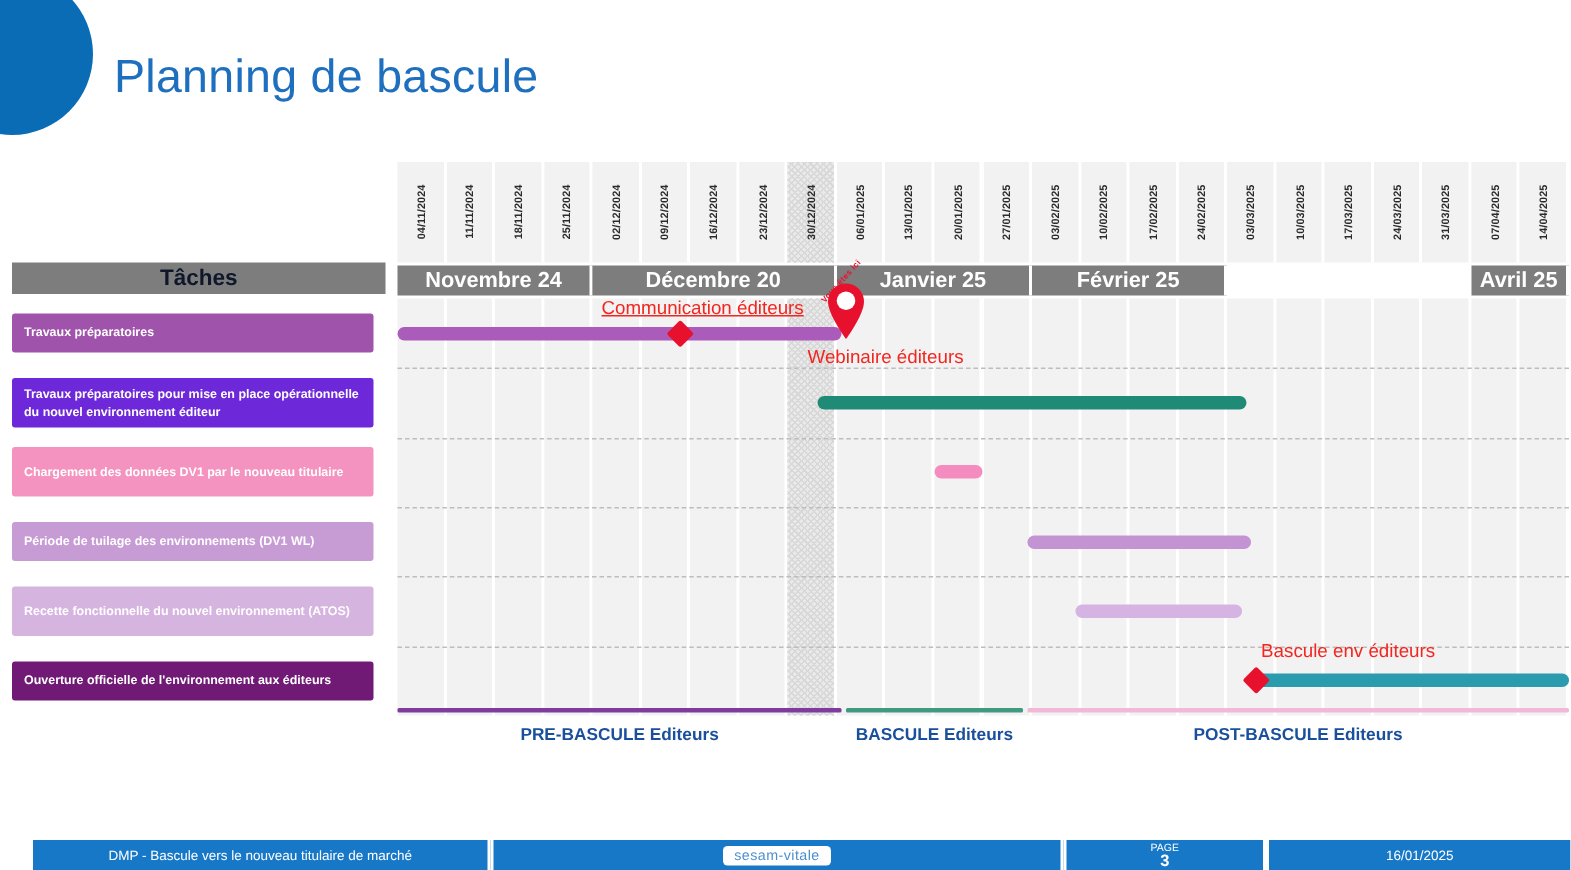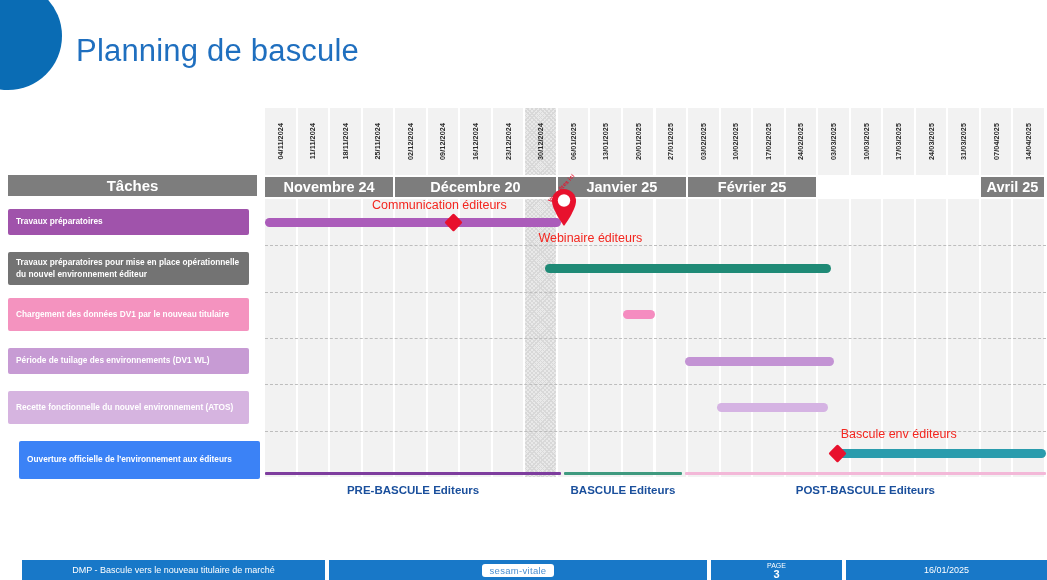--- a/index.html
+++ b/index.html
@@ -96,21 +96,21 @@
   .pin { position: absolute; width: 34px; height: 42px; }
   .pinrot {
     position: absolute; left: -4px; top: 0px;
     font-size: 5.6px; font-weight: bold; color: #e8112d;
     transform: rotate(-48deg); white-space: nowrap; letter-spacing: .2px;
   }
 
   
   .taskhead {
     position: absolute; left: 8px; top: 175px; width: 249px; height: 21px;
-    background: #7d7d7d; color: #ffffff; font-size: 15px; font-weight: bold;
+    background: #7d7d7d; color: #0f172a; font-size: 15px; font-weight: bold;
     display: flex; align-items: center; justify-content: center;
   }
   .tasklabel {
     position: absolute; left: 8px; width: 241px;
     border-radius: 2px; color: #ffffff;
     font-size: 8.3px; font-weight: bold; line-height: 11.5px;
     padding: 0 8px; display: flex; align-items: center;
   }
 
   
@@ -143,25 +143,25 @@
 <div id="slide">
 
   <div class="arc-inner"></div>
   <div class="arc-outer"></div>
 
   <div class="title">Planning de bascule</div>
 
   <div class="taskhead">Tâches</div>
   <div id="task-labels">
       <div class="tasklabel" style="top: 209.167px; height: 26px; background: rgb(160, 83, 171);">Travaux préparatoires</div>
-      <div class="tasklabel" style="top: 252px; height: 33px; background: #737373;">Travaux préparatoires pour mise en place opérationnelle du nouvel environnement éditeur</div>
+      <div class="tasklabel" style="top: 252px; height: 33px; background: #6d28d9;">Travaux préparatoires pour mise en place opérationnelle du nouvel environnement éditeur</div>
       <div class="tasklabel" style="top: 298.333px; height: 33px; background: rgb(244, 147, 191);">Chargement des données DV1 par le nouveau titulaire</div>
       <div class="tasklabel" style="top: 348.167px; height: 26px; background: rgb(199, 155, 212);">Période de tuilage des environnements (DV1 WL)</div>
       <div class="tasklabel" style="top: 391px; height: 33px; background: rgb(214, 180, 224);">Recette fonctionnelle du nouvel environnement (ATOS)</div>
-      <div class="tasklabel" style="top: 440.833px; height: 38px; background: #3b82f6; margin-left: 11px;">Ouverture officielle de l'environnement aux éditeurs</div>
+      <div class="tasklabel" style="top: 440.833px; height: 26px; background: #701a75;">Ouverture officielle de l'environnement aux éditeurs</div>
     </div>
 
   <div class="gantt">
     <div class="datehead" id="datehead">
         <div class="datecell" style="left: 0px; width: 32.5417px;">
           <span>04/11/2024</span>
         </div>
         <div class="datecell" style="left: 32.5417px; width: 32.5417px;">
           <span>11/11/2024</span>
         </div>
@@ -271,21 +271,21 @@
         <div class="rowline" style="top: 231.667px;"></div>
         <div class="bar" style="left: 0px; width: 296.129px; top: 18.6667px; background: rgb(171, 92, 186);"></div>
         <div class="bar" style="left: 279.858px; width: 286.367px; top: 65px; background: rgb(31, 138, 118);"></div>
         <div class="bar" style="left: 357.958px; width: 32.5417px; top: 111.333px; background: rgb(245, 140, 192);"></div>
         <div class="bar" style="left: 419.787px; width: 149.692px; top: 157.667px; background: rgb(195, 147, 212);"></div>
         <div class="bar" style="left: 452.329px; width: 110.642px; top: 204px; background: rgb(213, 179, 227);"></div>
         <div class="bar" style="left: 572.733px; width: 208.267px; top: 250.333px; background: rgb(42, 156, 173);"></div>
       </div>
     <div id="overlays">
         <div class="diamond" style="left: 182.242px; top: 107.667px;"></div>
-        <div class="mslabel" style="left: 107px; top: 90.1667px;">Communication éditeurs</div>
+        <div class="mslabel" style="left: 136px; top: 90.1667px; text-decoration: underline;">Communication éditeurs</div>
         <div class="pin" style="left: 282.383px; top: 77.1667px;"><svg width="34" height="42" viewBox="0 0 34 42">
             <path d="M17 41 C17 41 5 25 5 16 A12 12 0 0 1 29 16 C29 25 17 41 17 41 Z" fill="#e8112d"></path>
             <circle cx="17" cy="15.5" r="6.2" fill="#ffffff"></circle>
           </svg><div class="pinrot">Vous êtes ici</div></div>
         <div class="mslabel" style="left: 273.383px; top: 123.167px;">Webinaire éditeurs</div>
         <div class="diamond" style="left: 566.233px; top: 339.333px;"></div>
         <div class="mslabel" style="left: 575.733px; top: 318.833px;">Bascule env éditeurs</div>
       </div>
   </div>
 

